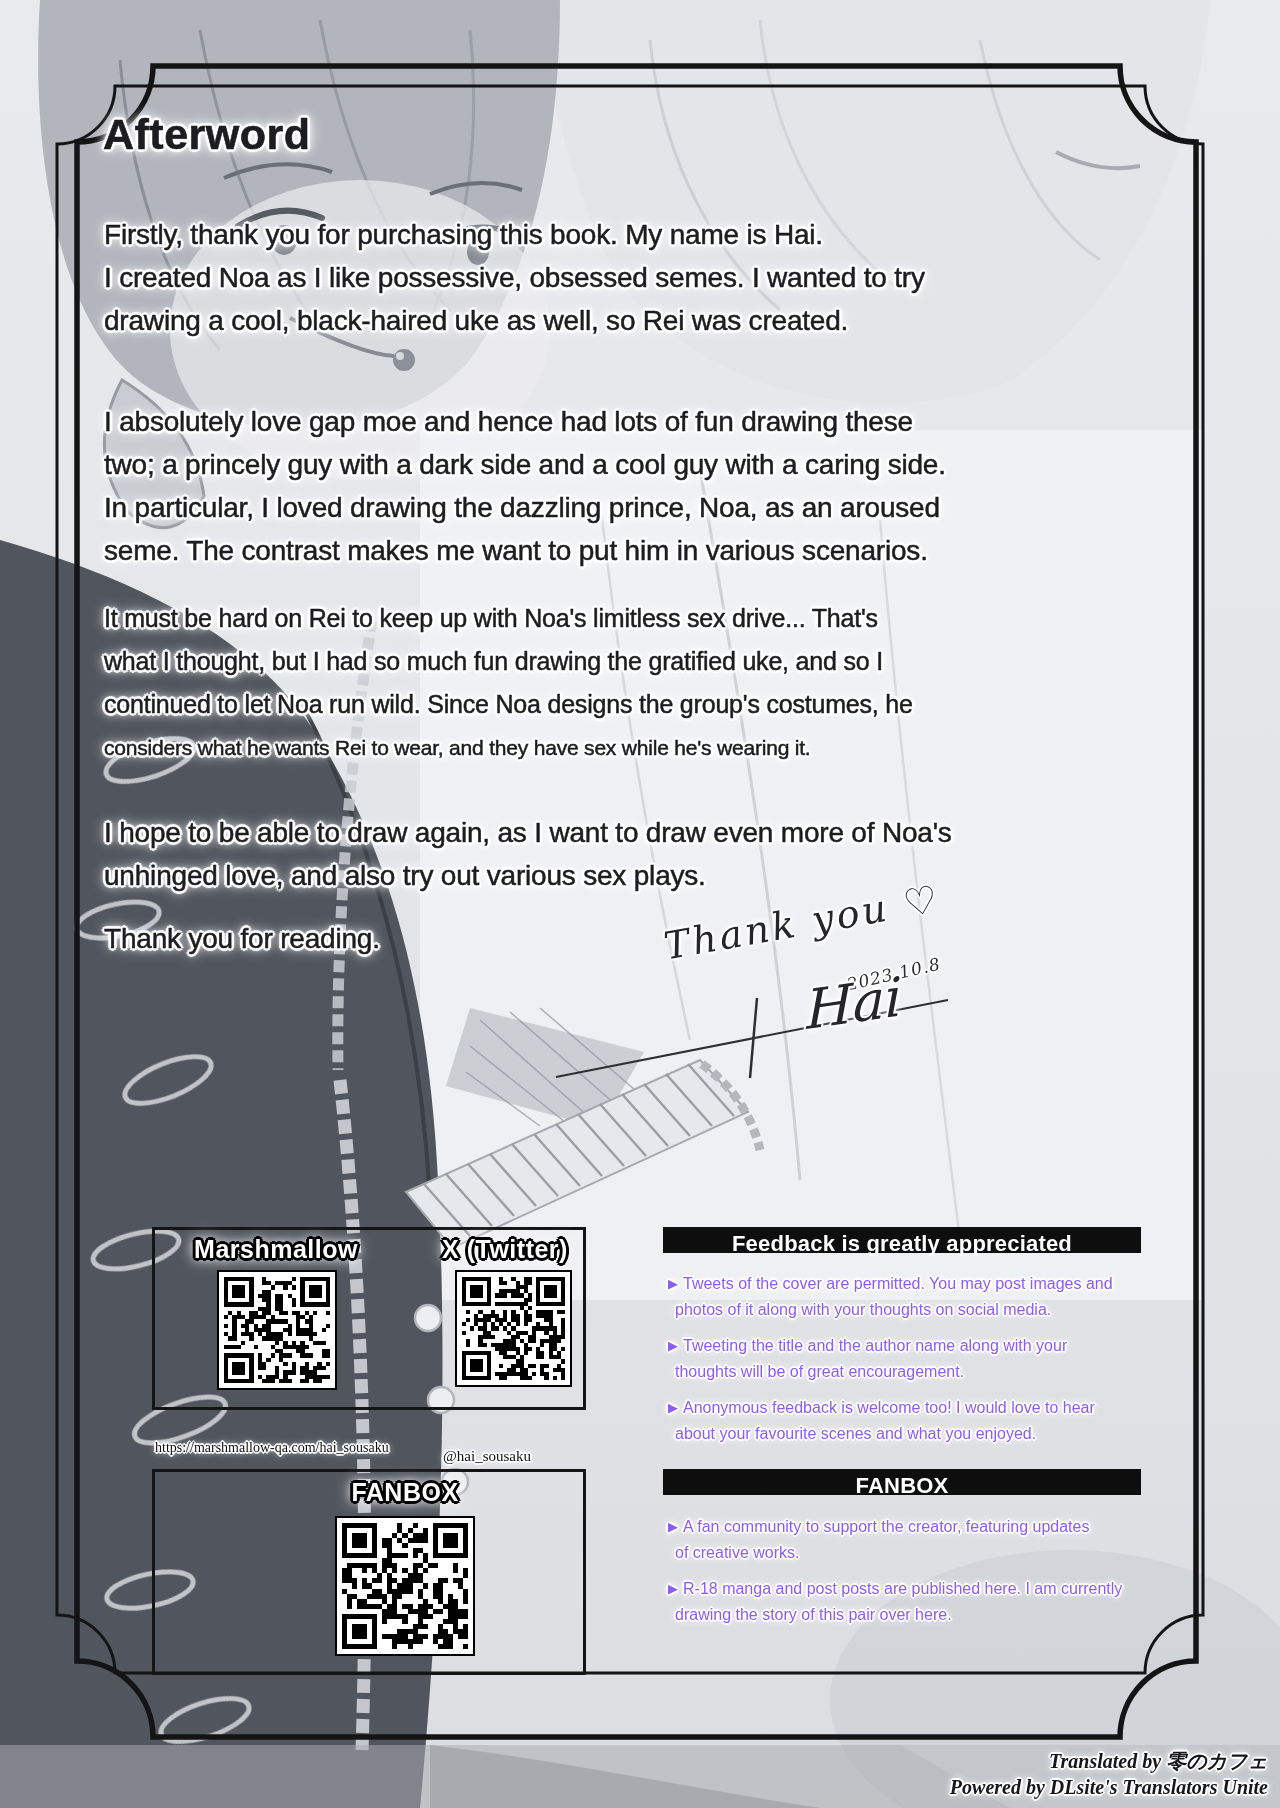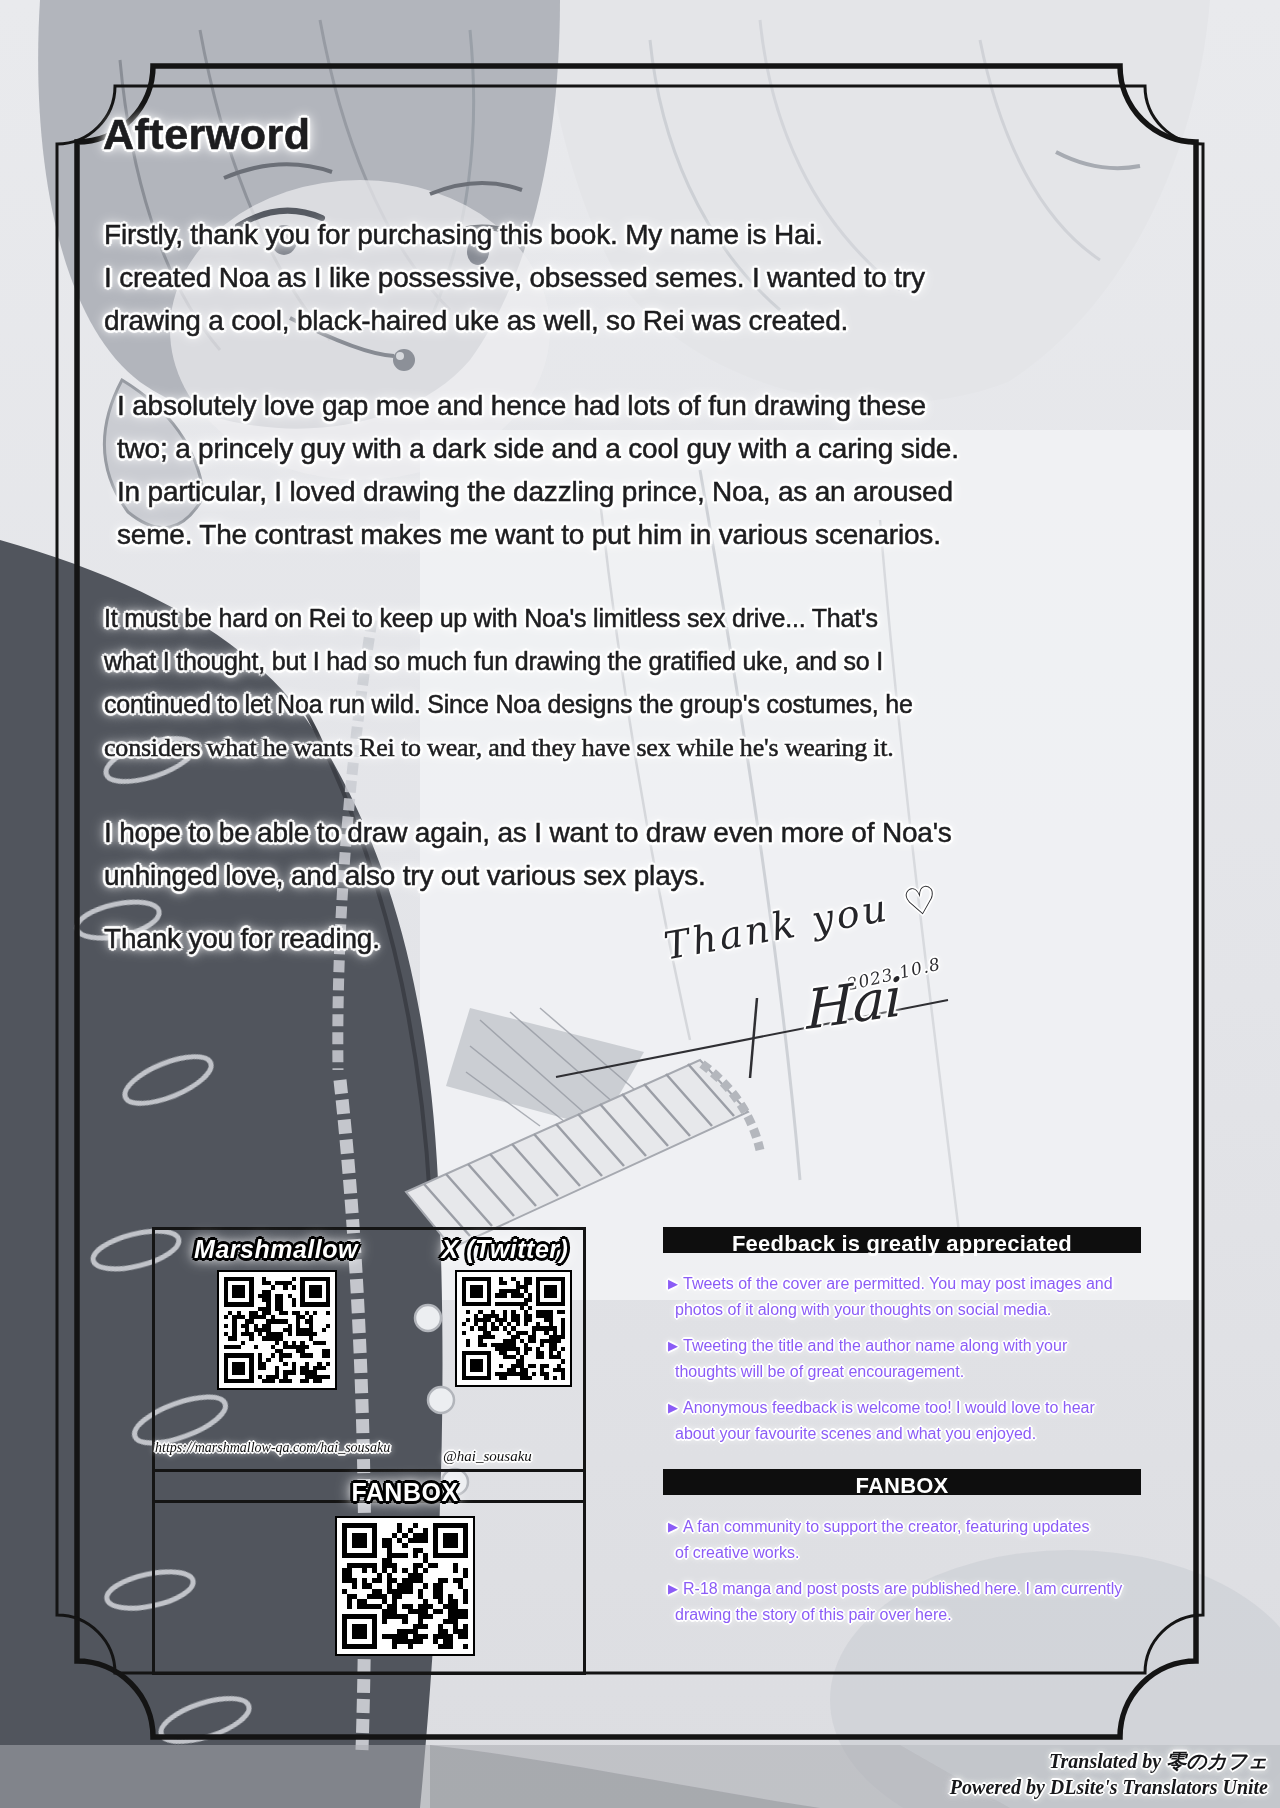--- a/index.html
+++ b/index.html
@@ -17,38 +17,38 @@
   .halo{text-shadow:-2px -2px 1px #fff,2px -2px 1px #fff,-2px 2px 1px #fff,2px 2px 1px #fff,
         -3px 0 1px #fff,3px 0 1px #fff,0 -3px 1px #fff,0 3px 1px #fff,0 0 7px #fff,0 0 12px #fff,0 0 16px #fff;}
   .halo-soft{text-shadow:-1px -1px 0 #fff,1px -1px 0 #fff,-1px 1px 0 #fff,1px 1px 0 #fff,
         -2px 0 0 #fff,2px 0 0 #fff,0 -2px 0 #fff,0 2px 0 #fff,0 0 6px #fff,0 0 9px #fff;}
 
   .title{left:103px;top:110px;font-size:43px;font-weight:600;letter-spacing:0.5px;-webkit-text-stroke:0.6px #1d1d1f;}
 
   .para{left:104px;width:1070px;font-size:28px;line-height:43px;font-weight:500;
         letter-spacing:-0.2px;-webkit-text-stroke:0.5px #1d1d1f;}
   .p1{top:213px;}
-  .p2{top:384px;margin-left:13px;}
+  .p2{top:400px;}
   .p3{top:597px;font-size:25px;}
-  .p3 .lastline{font-size:26px;font-family:Liberation Serif, serif;}
+  .p3 .lastline{font-size:21px;}
   .p4{top:811px;}
   .p5{top:917px;}
 
   
   .sig-thanks{left:662px;top:896px;width:330px;font-size:38px;font-style:italic;
         font-family:"DejaVu Serif","Liberation Serif",serif;color:#26262a;letter-spacing:3px;
         transform:rotate(-10deg);white-space:nowrap;}
   .sig-date{left:846px;top:964px;font-size:17px;font-style:italic;color:#2a2a2e;
         font-family:"DejaVu Serif",serif;transform:rotate(-13deg);letter-spacing:1px;}
   .sig-name{left:806px;top:972px;font-size:54px;font-style:italic;color:#26262a;
         font-family:"DejaVu Serif","Liberation Serif",serif;transform:rotate(-8deg) skewX(-8deg);}
 
   
   .qrbox{position:absolute;z-index:3;border:3px solid #141414;}
-  .box1{left:152px;top:1227px;width:434px;height:276px;font-style:italic;}
+  .box1{left:152px;top:1227px;width:434px;height:183px;}
   .box2{left:152px;top:1469px;width:434px;height:206px;}
   .qrbox>div{position:absolute;}
   .qr-label{color:#fff;font-weight:800;font-size:25px;letter-spacing:0.5px;text-align:center;
     text-shadow:-2px -2px 0 #000,2px -2px 0 #000,-2px 2px 0 #000,2px 2px 0 #000,
       -3px 0 0 #000,3px 0 0 #000,0 -3px 0 #000,0 3px 0 #000,
       0 0 8px #fff,0 0 14px #fff,0 0 18px #fff;}
   .qr{background:#fff;border:2px solid #000;padding:5px;}
   .qr-url{font-family:"Liberation Serif","DejaVu Serif",serif;font-size:14px;color:#101010;text-align:left;margin-top:40px;}
   .label-m{left:18px;top:5px;width:206px;}
   .qr-m{left:62px;top:40px;width:120px;height:120px;}

